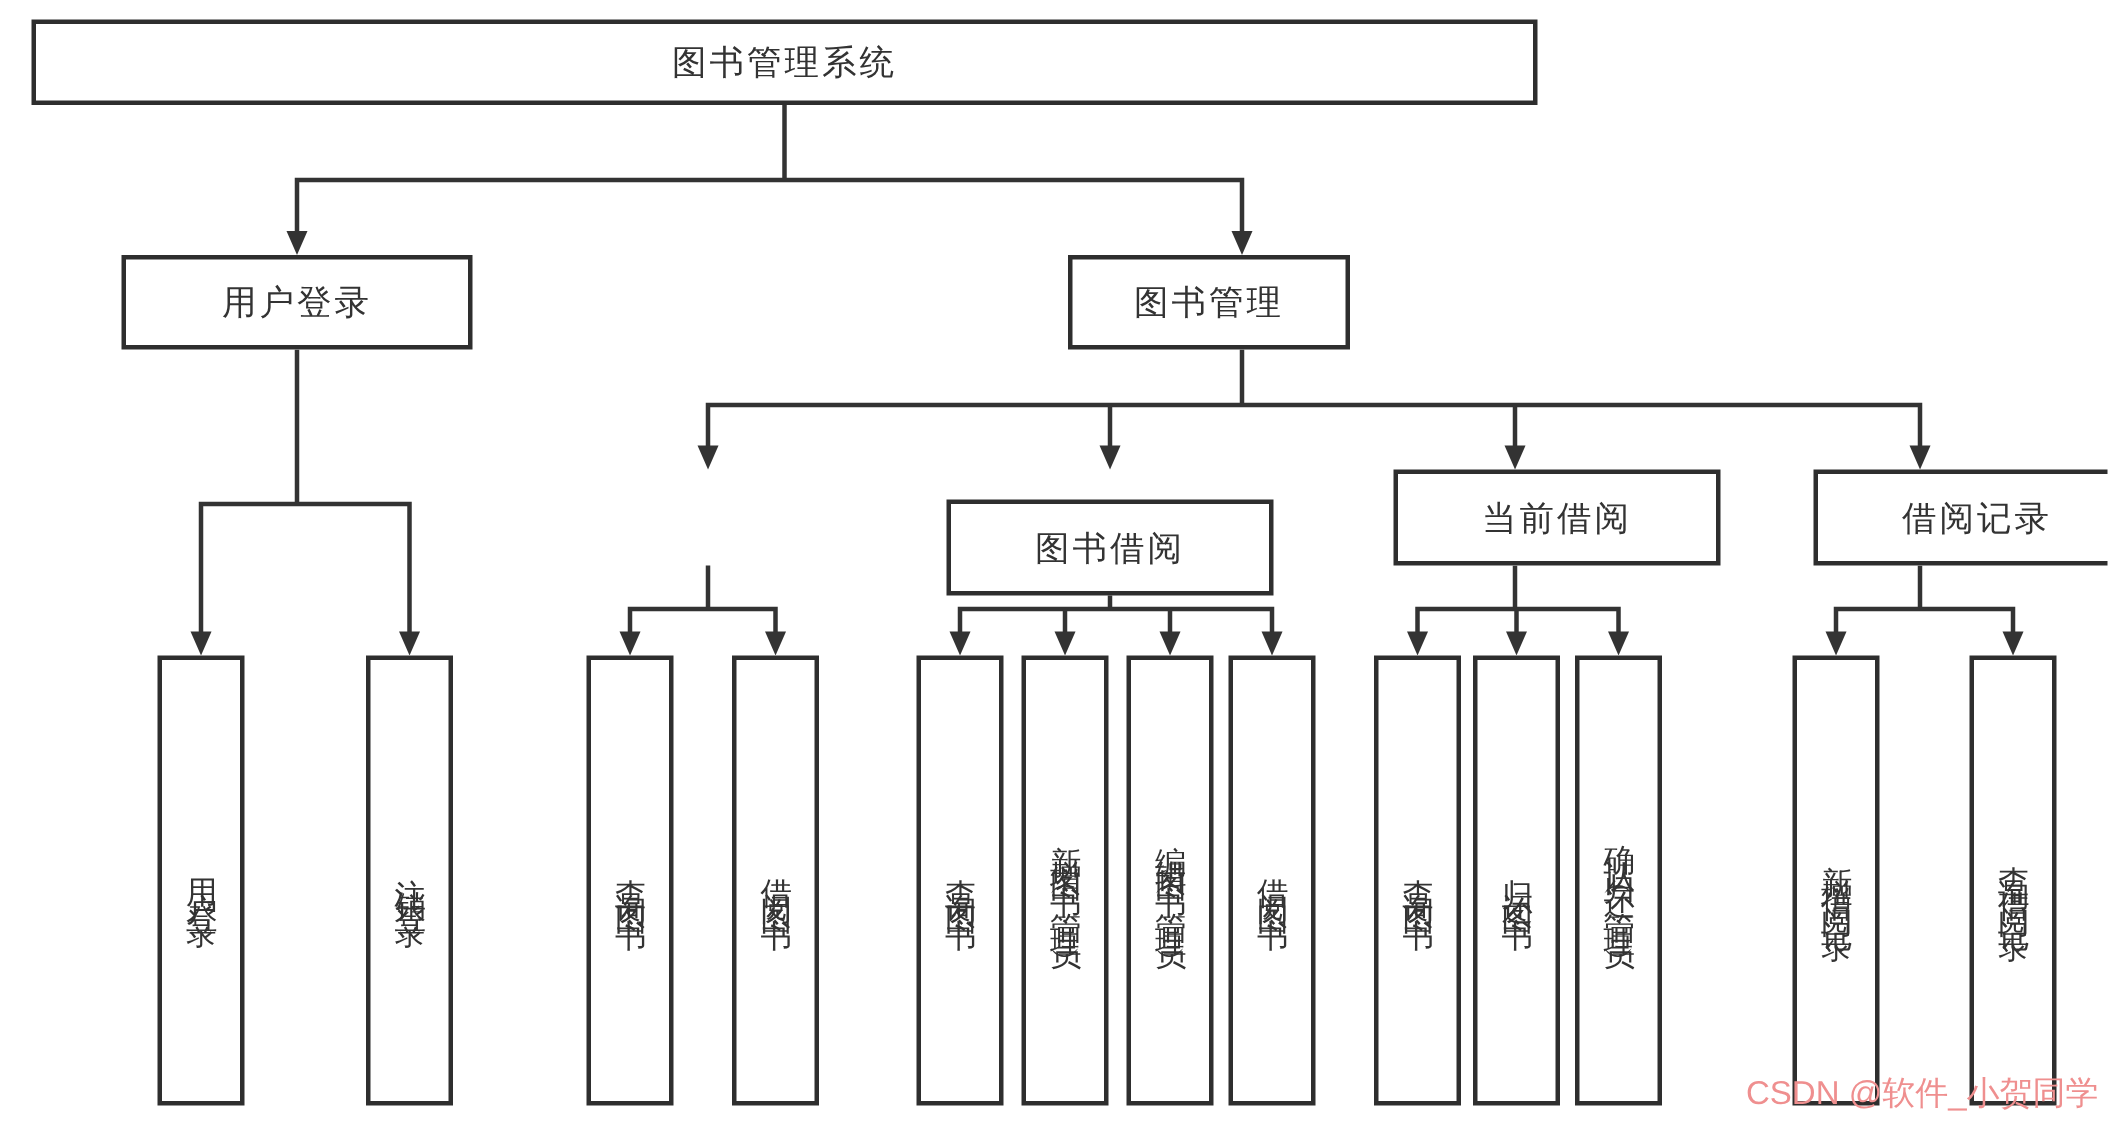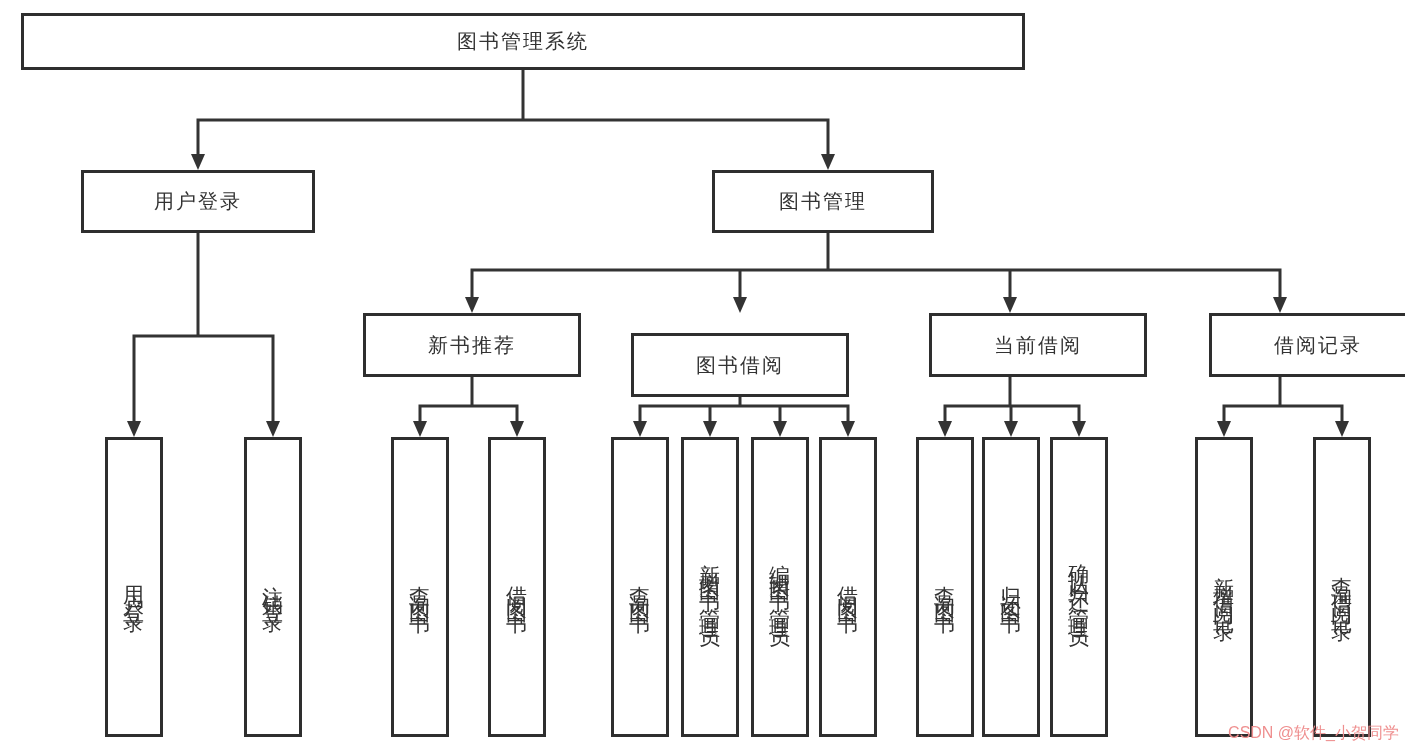--- a/index.html
+++ b/index.html
@@ -25,21 +25,21 @@
   .box{
     position:absolute;
     background:#ffffff;
     border:3px solid var(--border);
     display:flex;
     align-items:center;
     justify-content:center;
     z-index:2;
   }
   .box .lbl{
-    font-size:20px;
+    font-size:23px;
     letter-spacing:2px;
     color:var(--text);
     white-space:nowrap;
   }
   .root{left:21px;top:13px;width:1004px;height:57px;}
   .lvl2{height:63px;}
   .lvl3{height:64px;width:218px;}
   .leaf{top:437px;width:58px;height:300px;}
   .leaf .vlbl{
     writing-mode:vertical-rl;
@@ -47,21 +47,21 @@
     font-size:21px;
     letter-spacing:9px;
     line-height:1;
     color:var(--text);
   }
   .watermark{
     position:absolute;
     right:6px;
     bottom:3px;
     z-index:3;
-    font-size:16px;
+    font-size:22px;
     color:var(--watermark);
     white-space:nowrap;
   }
 </style>
 </head>
 <body>
 
 <div class="stage">
 
   <svg class="wires" width="1405" height="747" viewBox="0 0 1405 747">
@@ -126,27 +126,24 @@
     </g>
   </svg>
 
   <div class="box root">
     <span class="lbl">图书管理系统</span>
   </div>
 
   <div class="box lvl2" style="left:81px;top:170px;width:234px;">
     <span class="lbl">用户登录</span>
   </div>
-  <div class="box lvl2" style="left:712px;top:170px;width:222px;">
+  <div class="box lvl2" style="left:712px;top:170px;width:188px;">
     <span class="lbl">图书管理</span>
   </div>
 
-  <div class="box lvl3" style="left:363px;top:313px;">
-    <span class="lbl">新书推荐</span>
-  </div>
   <div class="box lvl3" style="left:631px;top:313px;margin-top:20px;">
     <span class="lbl">图书借阅</span>
   </div>
   <div class="box lvl3" style="left:901px;top:313px;margin-left:28px;">
     <span class="lbl">当前借阅</span>
   </div>
   <div class="box lvl3" style="left:1171px;top:313px;margin-left:38px;">
     <span class="lbl">借阅记录</span>
   </div>
 

